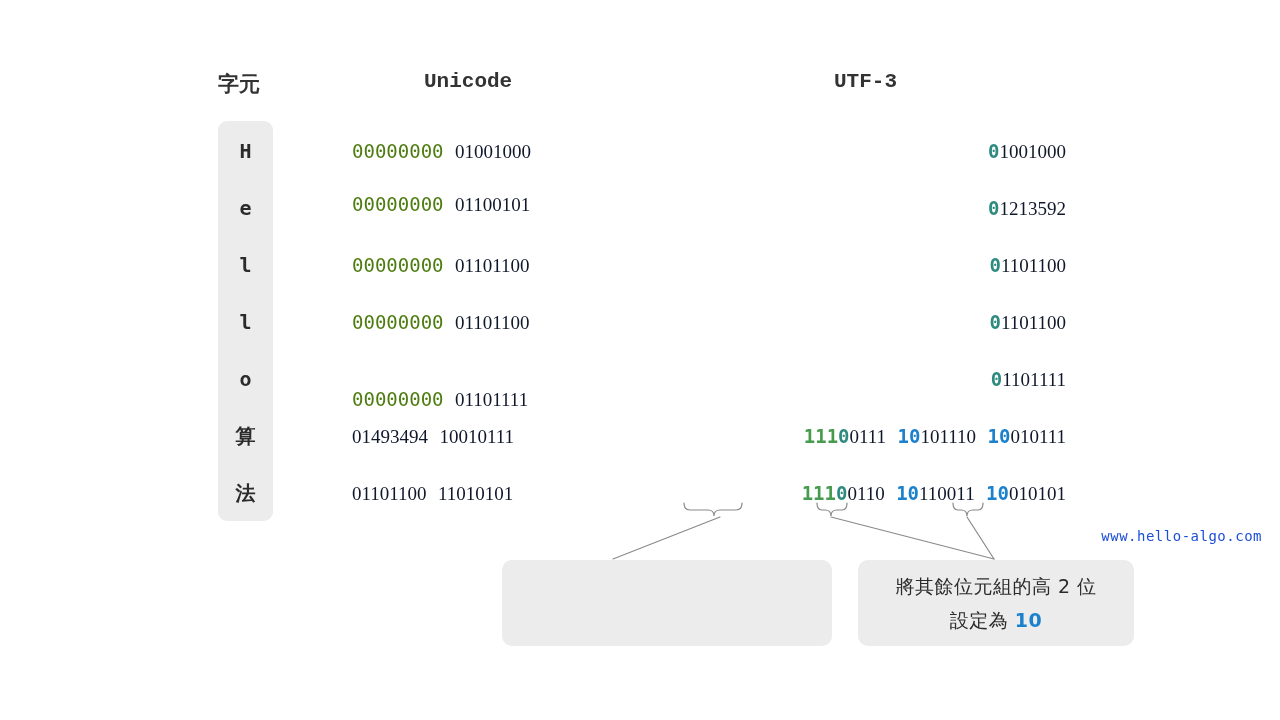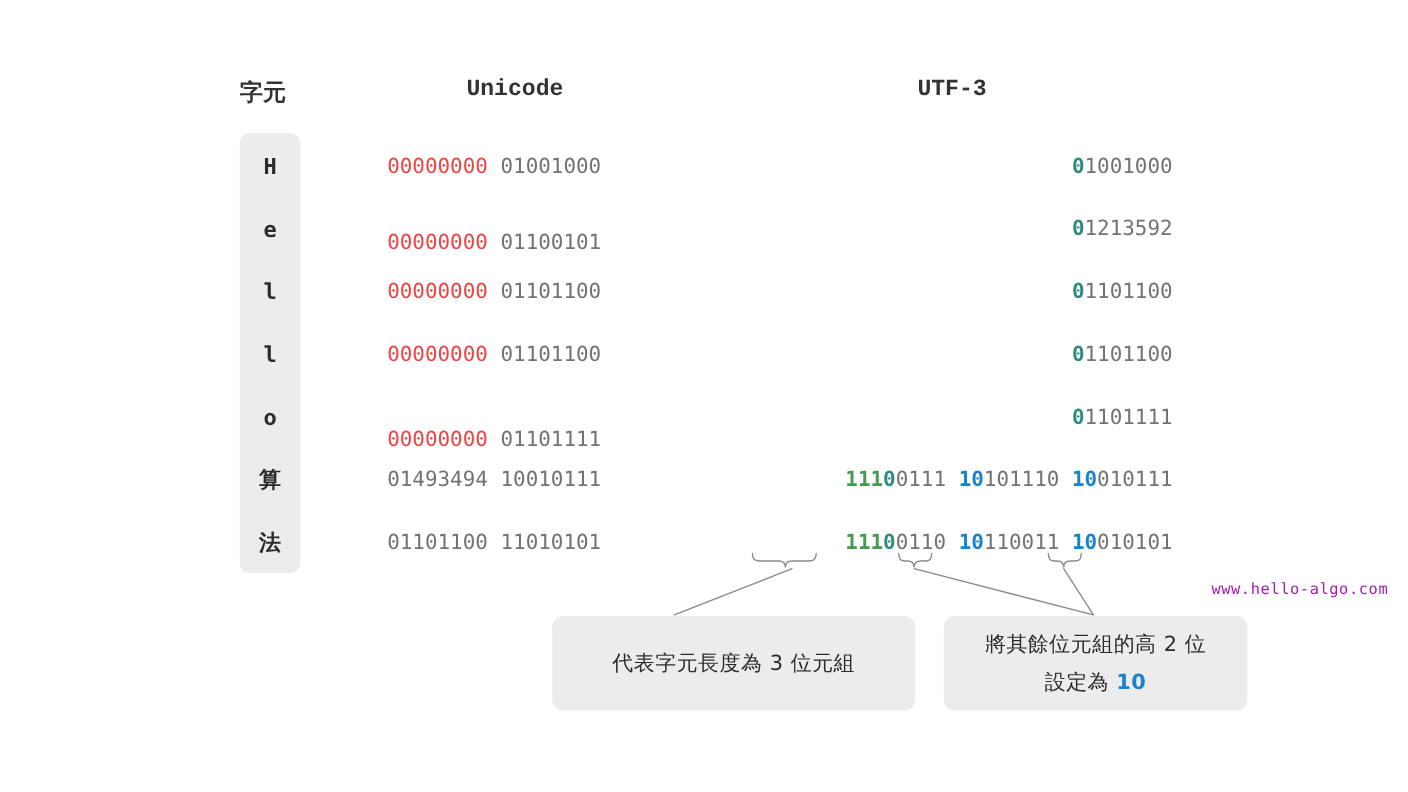--- a/index.html
+++ b/index.html
@@ -73,22 +73,22 @@
     font-size: 19px;
     letter-spacing: 0px;
     white-space: pre;
     height: 24px;
     line-height: 24px;
     color: #333333;
   }
   .uni-row { left: 352px; }
   .utf8-row { right: 214px; text-align: right; }
 
-  .dim    { color: #ef4444; }
-  .dark   { color: #737373; }
+  .dim    { color: #4d7c0f; }
+  .dark   { color: #0f172a; font-family: Liberation Serif, serif; }
   .teal   { color: #2e8b7f; font-weight: bold; }
   .green  { color: #469b4f; font-weight: bold; margin-left: 27px; }
   .blue   { color: #1b81cd; font-weight: bold; }
 
   
   .anno-box {
     position: absolute;
     background: #ececec;
     border-radius: 10px;
     box-sizing: border-box;
@@ -118,41 +118,41 @@
     pointer-events: none;
   }
 
   
   #watermark {
     position: absolute;
     right: 18px;
     bottom: 12px;
     font-family: "DejaVu Sans Mono", "Liberation Mono", monospace;
     font-size: 14px;
-    color: #a21caf;
+    color: #1d4ed8;
     letter-spacing: 0.5px;
   }
 </style>
 </head>
 <body>
 
 <div id="stage">
 
   <div class="col-header cjk" id="hdr-char">字元</div>
   <div class="col-header" id="hdr-uni">Unicode</div>
   <div class="col-header" id="hdr-utf8">UTF-3</div>
 
   <div id="char-chip"></div>
 
   <div id="rows-layer">
       <div class="char-cell" style="top: 139px;">H</div>
       <div class="bin uni-row" style="top: 139px;"><span class="dim">00000000</span> <span class="dark">01001000</span></div>
       <div class="bin utf8-row" style="top: 139px;"><span><span class="teal">0</span><span class="dark">1001000</span></span></div>
       <div class="char-cell" style="top: 196px;">e</div>
-      <div class="bin uni-row" style="top: 208px;"><span class="dim">00000000</span> <span class="dark">01100101</span></div>
+      <div class="bin uni-row" style="top: 192px;"><span class="dim">00000000</span> <span class="dark">01100101</span></div>
       <div class="bin utf8-row" style="top: 196px;"><span><span class="teal">0</span><span class="dark">1213592</span></span></div>
       <div class="char-cell" style="top: 253px;">l</div>
       <div class="bin uni-row" style="top: 253px;"><span class="dim">00000000</span> <span class="dark">01101100</span></div>
       <div class="bin utf8-row" style="top: 253px;"><span><span class="teal">0</span><span class="dark">1101100</span></span></div>
       <div class="char-cell" style="top: 310px;">l</div>
       <div class="bin uni-row" style="top: 310px;"><span class="dim">00000000</span> <span class="dark">01101100</span></div>
       <div class="bin utf8-row" style="top: 310px;"><span><span class="teal">0</span><span class="dark">1101100</span></span></div>
       <div class="char-cell" style="top: 367px;">o</div>
       <div class="bin uni-row" style="top: 367px; margin-top: 20px;"><span class="dim">00000000</span> <span class="dark">01101111</span></div>
       <div class="bin utf8-row" style="top: 367px;"><span><span class="teal">0</span><span class="dark">1101111</span></span></div>
@@ -175,21 +175,20 @@
 
       <path d="M720,517 L613,559"></path>
 
       <path d="M831,517 L994,559"></path>
 
       <path d="M967,517 L994,559"></path>
     </g>
   </svg>
 
   <div class="anno-box" id="anno-left">
-    <div class="anno-line">代表字元長度為 3 位元組</div>
   </div>
 
   <div class="anno-box" id="anno-right">
     <div class="anno-line">將其餘位元組的高 2 位</div>
     <div class="anno-line"><span>設定為 </span><span class="anno-em-blue">10</span></div>
   </div>
 
   <div id="watermark">www.hello-algo.com</div>
 
 </div>

